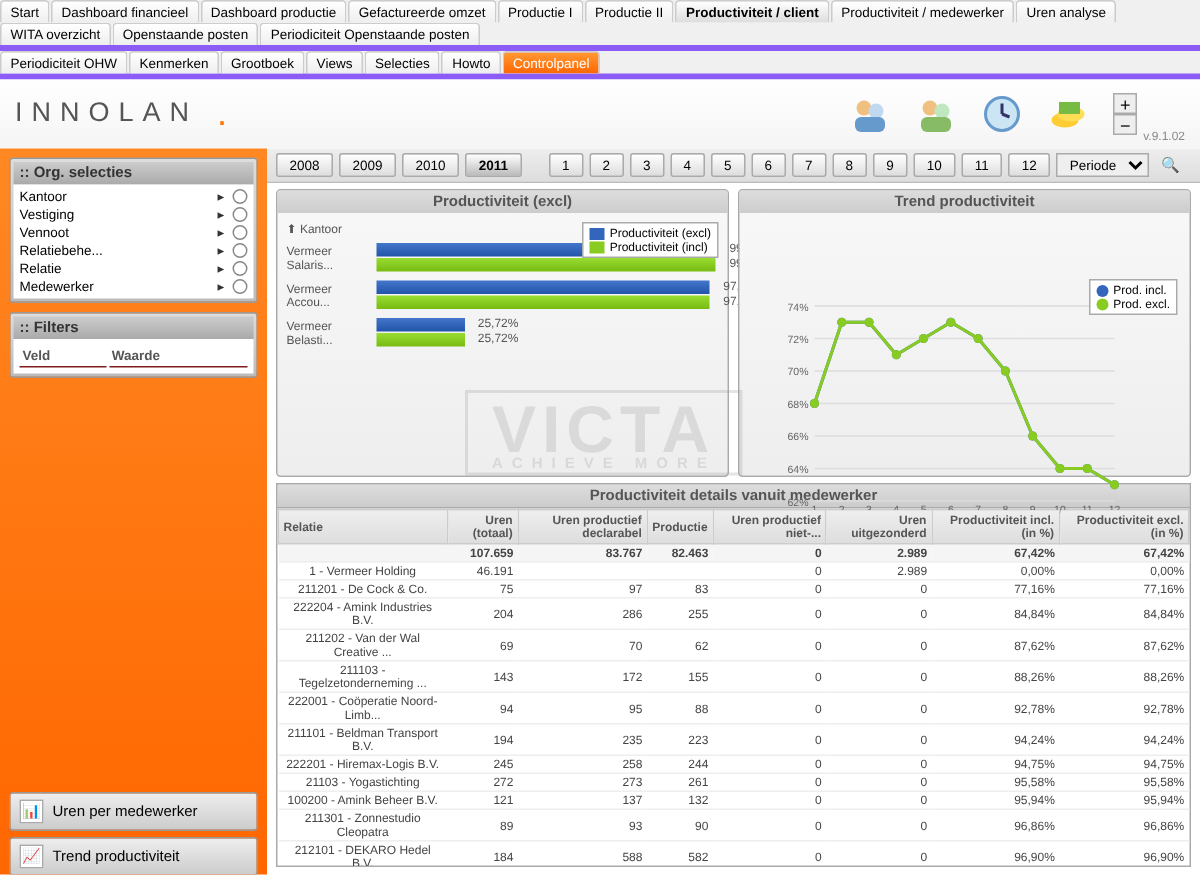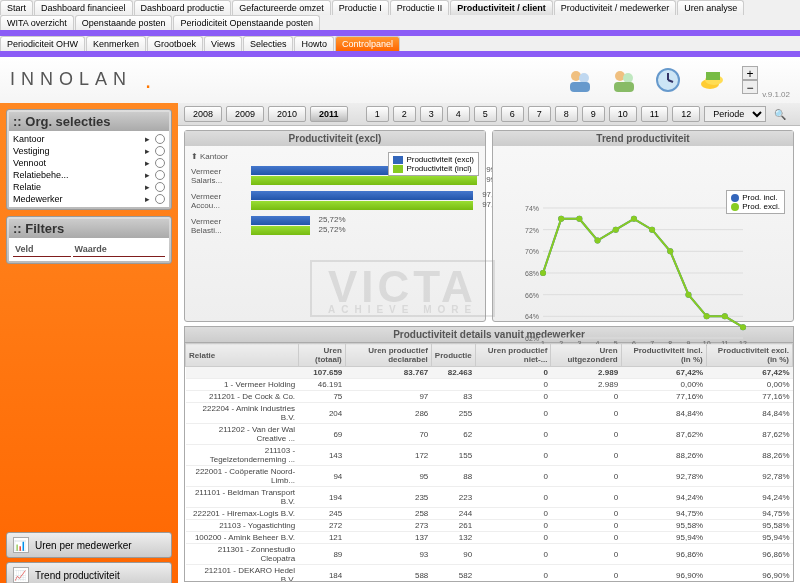--- a/index.html
+++ b/index.html
@@ -1,38 +1,38 @@
 <!DOCTYPE html>
 <html><head>
 <meta charset="utf-8">
 <style>
 * { box-sizing: border-box; margin: 0; padding: 0; font-family: Arial, sans-serif; }
 body { width: 800px; height: 583px; background: #fff; font-size: 10px; overflow: hidden; position: relative; }
 
 
-.top-tabs { display: flex; flex-wrap: wrap; background: #f0f0f0; border-bottom: 6px solid #8b5cf6; }
+.top-tabs { display: flex; flex-wrap: wrap; background: #f0f0f0; border-bottom: 4px solid #8b5cf6; }
 .top-tab { padding: 2px 6px; border: 1px solid #ccc; border-bottom: none; background: linear-gradient(#fff,#eee); cursor: pointer; margin-right: 1px; font-size: 9px; border-radius: 3px 3px 0 0; }
 .top-tab.active { background: linear-gradient(#fff,#ddd); font-weight: bold; }
 .top-tab.orange { background: linear-gradient(#ff9933,#ff6600); color: #fff; }
 
 
 .header { display: flex; align-items: center; padding: 4px 10px; background: linear-gradient(#fff,#f5f5f5); height: 46px; justify-content: space-between; }
 .logo { font-size: 18px; letter-spacing: 6px; color: #555; font-weight: 300; }
 .logo .dot { color: #ff7700; font-size: 24px; vertical-align: middle; }
 .header-spacer { flex: 1; }
 .header-icon { width: 32px; height: 32px; margin: 0 6px; display: flex; align-items: center; justify-content: center; border-radius: 50%; }
 .header-btns { display: flex; flex-direction: column; margin-left: 8px; }
 .header-btns button { width: 16px; height: 14px; font-size: 12px; border: 1px solid #aaa; background: #eee; cursor: pointer; }
 .version { font-size: 8px; color: #888; align-self: flex-end; margin-left: 4px; }
 
 
 .main { display: flex; height: calc(100% - 92px); }
 .sidebar { width: 178px; background: #ff7700; background: linear-gradient(#ff8822,#ff6600); padding: 6px; display: flex; flex-direction: column; }
 .panel { background: linear-gradient(#ddd,#bbb); border: 1px solid #999; border-radius: 3px; margin-bottom: 6px; padding: 2px; }
-.panel-header { font-size: 13px; font-weight: bold; color: #333; padding: 2px 4px; background: linear-gradient(#ccc,#aaa); }
+.panel-header { font-size: 10px; font-weight: bold; color: #333; padding: 2px 4px; background: linear-gradient(#ccc,#aaa); }
 .panel-body { background: #fff; padding: 2px; }
 .sel-row { display: flex; align-items: center; padding: 1px 2px; font-size: 9px; }
 .sel-row .name { flex: 1; }
 .sel-row .arrow { width: 10px; color: #333; }
 .sel-row .radio { width: 10px; height: 10px; border: 1px solid #888; border-radius: 50%; }
 .filter-table th { font-size: 9px; text-align: left; padding: 2px; color: #555; border-bottom: 1px solid #7f1d1d; }
 .sidebar-spacer { flex: 1; }
 .side-btn { background: linear-gradient(#eee,#ccc); border: 1px solid #999; border-radius: 3px; padding: 4px 6px; margin-top: 4px; display: flex; align-items: center; font-size: 10px; cursor: pointer; }
 .side-btn .ic { width: 16px; height: 16px; background: #fff; border: 1px solid #aaa; margin-right: 6px; display: flex; align-items: center; justify-content: center; }
 
@@ -62,21 +62,21 @@
 .trend-svg { width: 100%; height: 100%; }
 .trend-legend { position: absolute; top: 2px; right: 2px; border: 1px solid #aaa; background: #fff; padding: 2px 4px; font-size: 8px; }
 
 .details { flex: 1; padding: 0 6px 12px; overflow: hidden; display: flex; flex-direction: column; }
 .details-title { text-align: center; font-size: 10px; font-weight: bold; color: #555; background: linear-gradient(#ddd,#ccc); padding: 2px; border: 1px solid #aaa; border-bottom: none; }
 .details-table-wrap { flex: 1; overflow: auto; border: 1px solid #aaa; }
 table.data { width: 100%; border-collapse: collapse; font-size: 8px; }
 table.data th { background: linear-gradient(#eee,#ddd); padding: 2px 3px; border: 1px solid #ccc; text-align: right; color: #555; font-size: 8px; position: sticky; top: 0; }
 table.data th:first-child { text-align: left; }
 table.data td { padding: 1px 3px; border-bottom: 1px solid #eee; text-align: right; color: #444; }
-table.data td:first-child { text-align: right; }
+table.data td:first-child { text-align: center; }
 table.data tr.total td { font-weight: bold; background: #f5f5f5; }
 
 
 .watermark { position: absolute; top: 260px; left: 310px; font-size: 44px; color: rgba(150,150,150,0.25); font-weight: bold; letter-spacing: 4px; pointer-events: none; border: 2px solid rgba(150,150,150,0.25); padding: 0 16px; }
 .watermark .sub { font-size: 10px; letter-spacing: 6px; display: block; text-align: center; margin-top: -8px; }
 </style>
 </head>
 <body>
 
 <div class="top-tabs" id="tabs1">

